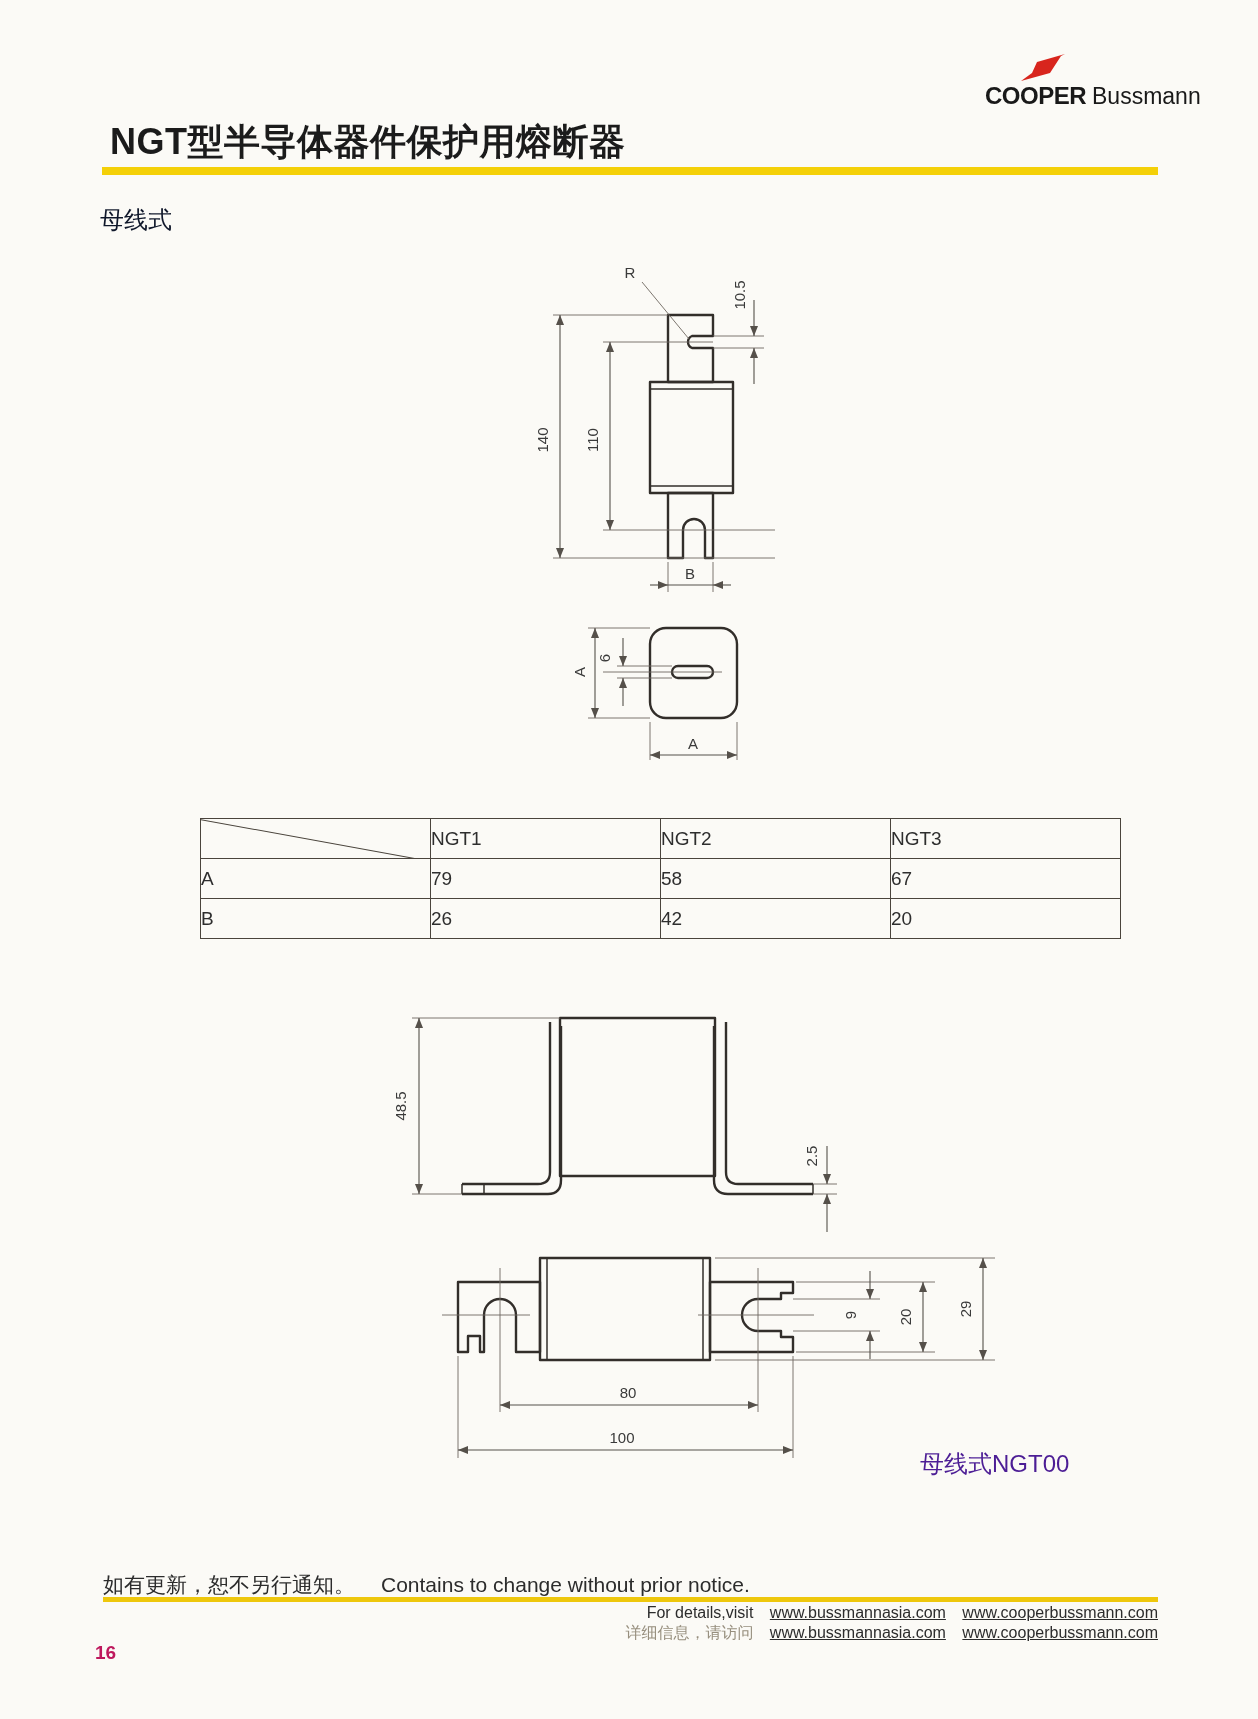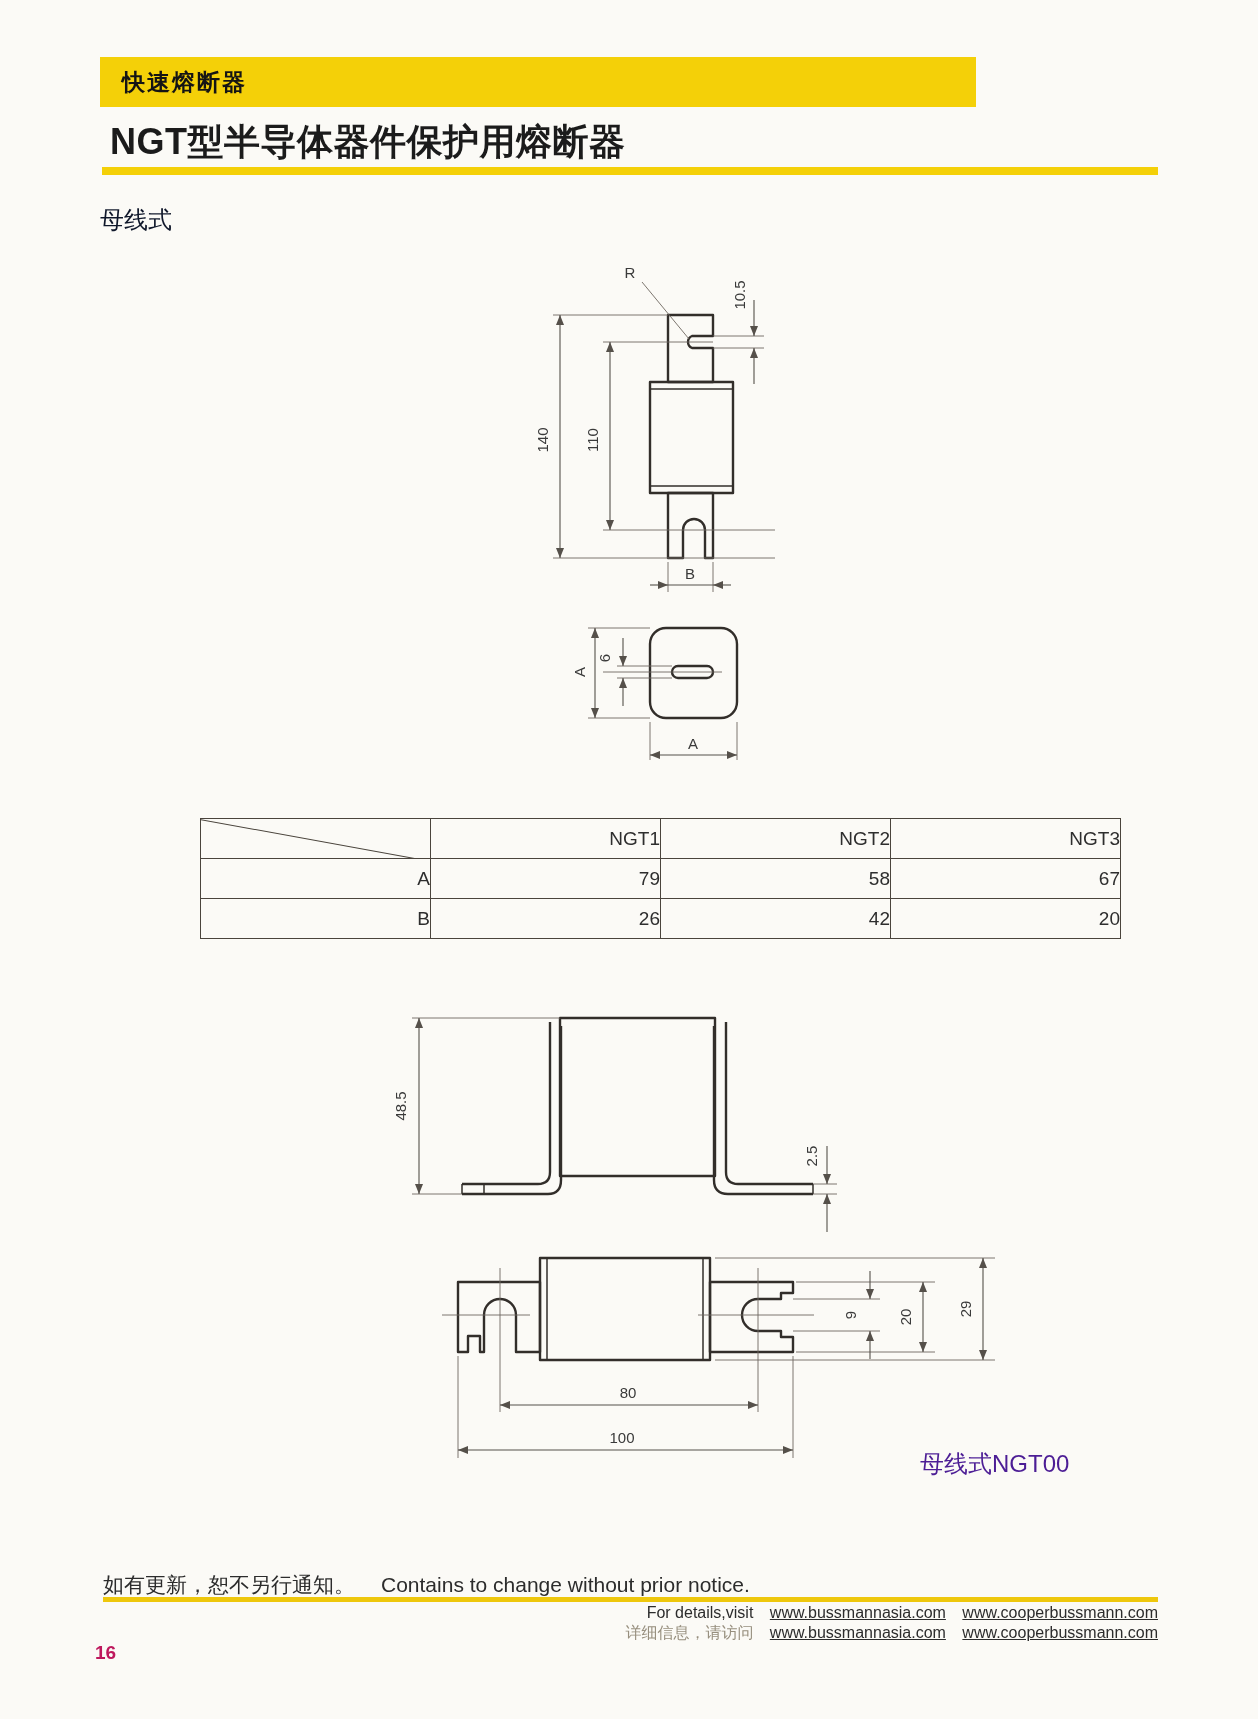--- a/index.html
+++ b/index.html
@@ -23,21 +23,21 @@
   
   .drw{position:absolute;}
   .ol{fill:none;stroke:#322e2a;stroke-width:2.4;stroke-linejoin:round;}
   .ol2{fill:none;stroke:#322e2a;stroke-width:1.5;}
   .dl{fill:none;stroke:#55504a;stroke-width:1.1;}
   .xl{fill:none;stroke:#6e6860;stroke-width:0.9;}
   .dt{font-family:"Liberation Sans",sans-serif;font-size:15px;fill:#3a3a3a;}
 
   
   .dimtable{position:absolute;left:200px;top:818px;width:920px;border-collapse:collapse;
-            table-layout:fixed;font-size:19px;color:#2e2e2e;text-align:right;border-radius:20px;}
+            table-layout:fixed;font-size:19px;color:#2e2e2e;text-align:left;border-radius:20px;}
   .dimtable td{border:1.5px solid #4a443c;height:39px;padding:0;overflow:hidden;}
   .diag{position:relative;width:100%;height:100%;}
   .diag i{position:absolute;left:-1px;top:0;width:236px;border-top:1.3px solid #4a443c;
           transform:rotate(10.3deg);transform-origin:0 0;display:block;}
 
   .caption{position:absolute;left:920px;top:1448px;font-size:24px;color:#4c1d95;}
 
   
   .notice{position:absolute;left:103px;top:1571px;font-size:21px;color:#2c2c2c;}
   .notice .en{margin-left:26px;}
@@ -47,24 +47,29 @@
   .fline2{top:1623px;}
   .fline a{color:#2c2c2c;text-decoration:underline;margin-left:12px;cursor:pointer;}
   .fline .zh{color:#978f7e;}
   .pagenum{position:absolute;left:95px;top:1642px;font-size:19px;color:#be185d;font-weight:bold;}
 </style>
 </head>
 <body>
 
 <div id="page">
 
-  <div class="ybar">
-    <span>快速熔断器</span>
-  </div>
-
+
+  <div class="logo">
+    <svg width="46" height="28" viewBox="0 0 46 28">
+      <polygon points="0,27 29,19 40,2 44,0 16,8 11,19" fill="#d8251d"></polygon>
+    </svg>
+    <div class="logotext">
+      <b>COOPER</b><span>Bussmann</span>
+    </div>
+  </div>
 
   <h1 class="title" style="margin:8px;">NGT型半导体器件保护用熔断器</h1>
   <div class="underline"></div>
   <div class="subtitle">母线式</div>
 
   <svg class="drw" style="left:420px;top:240px;" width="380" height="380" viewBox="0 0 380 380">
     <defs>
       <marker id="ae1" markerWidth="11" markerHeight="9" refX="10" refY="4" orient="auto" markerUnits="userSpaceOnUse">
         <path d="M0,0L10,4L0,8Z" fill="#55504a"></path>
         </marker>

